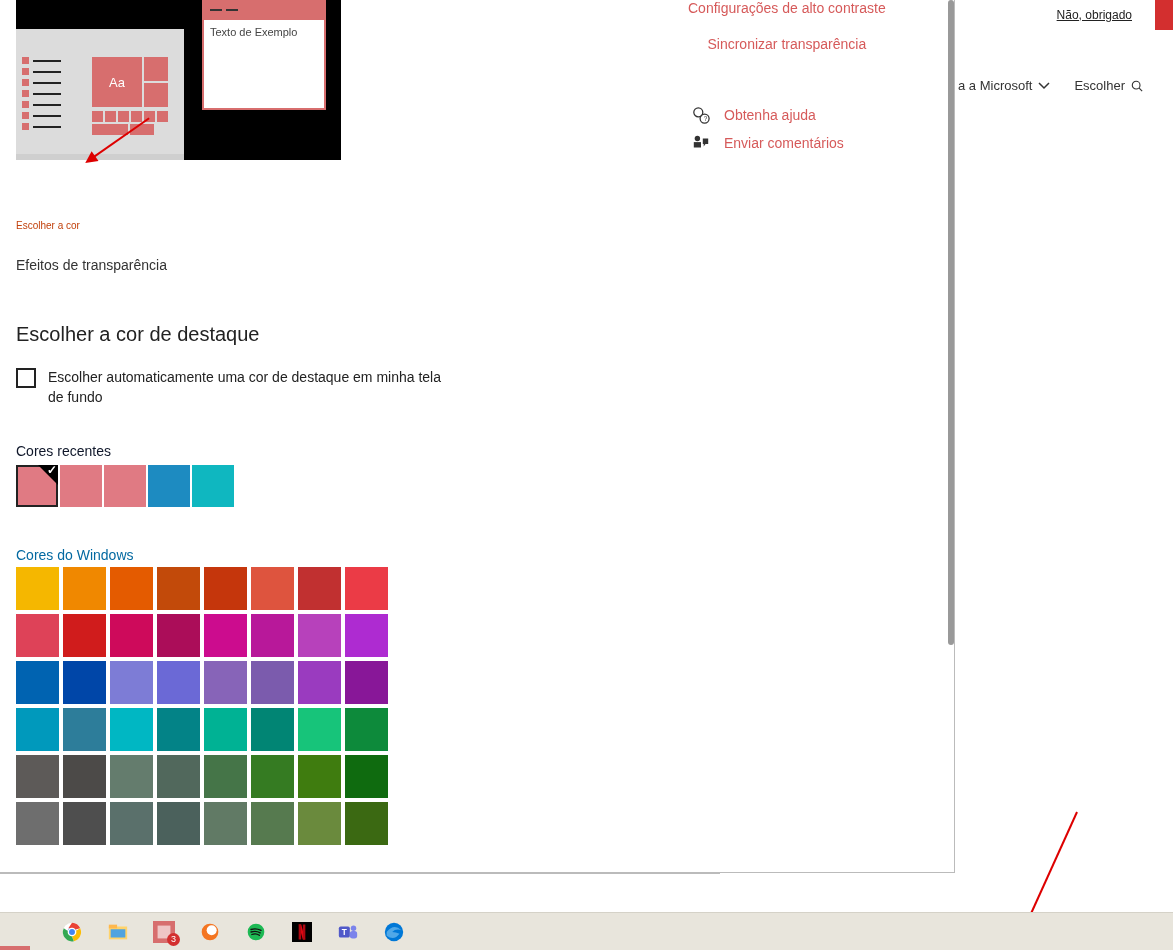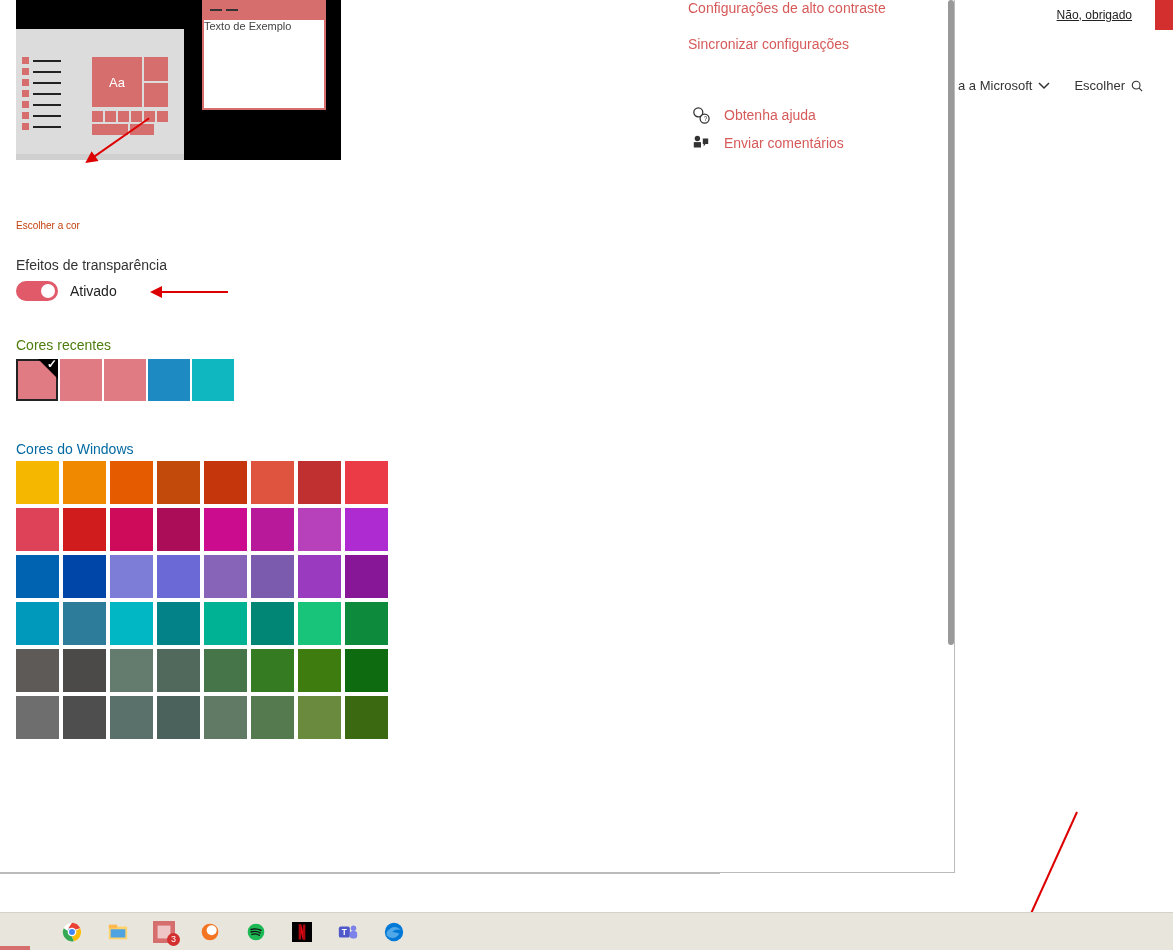--- a/index.html
+++ b/index.html
@@ -74,20 +74,21 @@
 
   
   .settings-right {
     position: absolute;
     left: 688px;
     top: 0;
     display: flex;
     flex-direction: column;
     gap: 20px;
     font-size: 14px;
+    text-align: center;
   }
   .link-text { color: #d65a5a; cursor: pointer; }
   .icon-help, .icon-feedback {
     width: 18px;
     height: 18px;
     flex-shrink: 0;
     margin-left: 4px;
   }
   .link-with-icon { display: flex; align-items: center; gap: 14px; }
 
@@ -159,21 +160,21 @@
     background: #d76e6e;
     position: relative;
   }
   .example-window .titlebar .dash {
     position: absolute; left:6px; top:7px; width:12px; height:2px; background:#333;
   }
   .example-window .titlebar .dash2 {
     position: absolute; left:22px; top:7px; width:12px; height:2px; background:#333;
   }
   .example-window .body-text {
-    padding: 0;
+    padding: 6px;
     font-size: 11px;
     color: #444;
   }
 
   .red-arrow-1 {
     position: absolute;
     left: 62px; top: 130px;
     transform: rotate(-35deg);
     pointer-events: none;
   }
@@ -218,21 +219,21 @@
     font-size: 20px;
     font-weight: 400;
     color: #222;
   }
   .check-row { margin-top: 22px; display:flex; gap:12px; align-items:flex-start; max-width:440px;}
   .checkbox {
     width:20px; height:20px; border:2px solid #222; flex-shrink:0; cursor:pointer;
   }
   .chk-label { font-size:14px; line-height:1.4; color:#222; }
 
-  .sublabel { margin-top: 36px; font-size:14px; color:#4d7c0f;}
+  .sublabel { margin-top: 36px; font-size:14px; color:#0f172a;}
   .recent-row { margin-top:6px; display:flex; gap:2px;}
   .recent-swatch { width:42px; height:42px; cursor:pointer; position:relative;}
   .recent-swatch.selected { outline:2px solid #222; outline-offset:-2px;}
   .recent-swatch.selected::before {
     content:""; position:absolute; right:0; top:0; width:0; height:0;
     border-left:20px solid transparent;
     border-top:20px solid #000;
   }
   .recent-swatch.selected::after {
     content:"✓"; position:absolute; right:1px; top:-2px; color:#fff; font-size:12px; font-weight:bold;
@@ -294,21 +295,21 @@
         <line x1="9.5" y1="9.5" x2="13" y2="13" stroke="#333" stroke-width="1.3"></line>
       </svg>
   </div>
 </div>
 
 <div class="settings-window">
   <div class="settings-scroll"></div>
 
   <div class="settings-right">
     <span class="link-text">Configurações de alto contraste</span>
-    <span class="link-text">Sincronizar configurações</span>
+    <span class="link-text">Sincronizar transparência</span>
     <div style="height:14px"></div>
     <div class="link-with-icon">
       <svg class="icon-help" viewBox="0 0 20 20">
           <circle cx="7" cy="7" r="5" fill="none" stroke="#333" stroke-width="1.4"></circle>
           <circle cx="14" cy="14" r="5" fill="none" stroke="#333" stroke-width="1.4"></circle>
           <text x="13" y="17" font-size="7" fill="#333">?</text>
         </svg>
       <span class="link-text">Obtenha ajuda</span>
     </div>
     <div class="link-with-icon" style="margin-top:-10px;">
@@ -384,31 +385,26 @@
     </div>
 
     <svg class="red-arrow-1" width="80" height="20">
       <line x1="78" y1="10" x2="4" y2="10" stroke="#d00" stroke-width="2"></line>
       <polygon points="0,10 12,4 12,16" fill="#d00"></polygon>
     </svg>
 
     <div class="label-1">Escolher a cor</div>
 
     <div class="label-2">Efeitos de transparência</div>
-    <div class="toggle-row">
-      <div class="toggle">
-          <div class="knob"></div>
-        </div>
-      <span>Ativado</span>
-      <svg class="red-arrow-2" width="80" height="16">
-        <line x1="78" y1="8" x2="4" y2="8" stroke="#d00" stroke-width="2"></line>
-        <polygon points="0,8 12,2 12,14" fill="#d00"></polygon>
-      </svg>
+
+    <div class="heading-accent">Escolher a cor de destaque</div>
+    <div class="check-row">
+      <div class="checkbox"></div>
+      <div class="chk-label">Escolher automaticamente uma cor de destaque em minha tela de fundo</div>
     </div>
-
 
     <div class="sublabel">Cores recentes</div>
     <div class="recent-row" id="recent-row">
         <div class="recent-swatch selected" style="background: rgb(224, 122, 131);"></div>
         <div class="recent-swatch" style="background: rgb(224, 122, 131);"></div>
         <div class="recent-swatch" style="background: rgb(224, 122, 131);"></div>
         <div class="recent-swatch" style="background: rgb(29, 139, 193);"></div>
         <div class="recent-swatch" style="background: rgb(15, 183, 192);"></div>
       </div>
 

